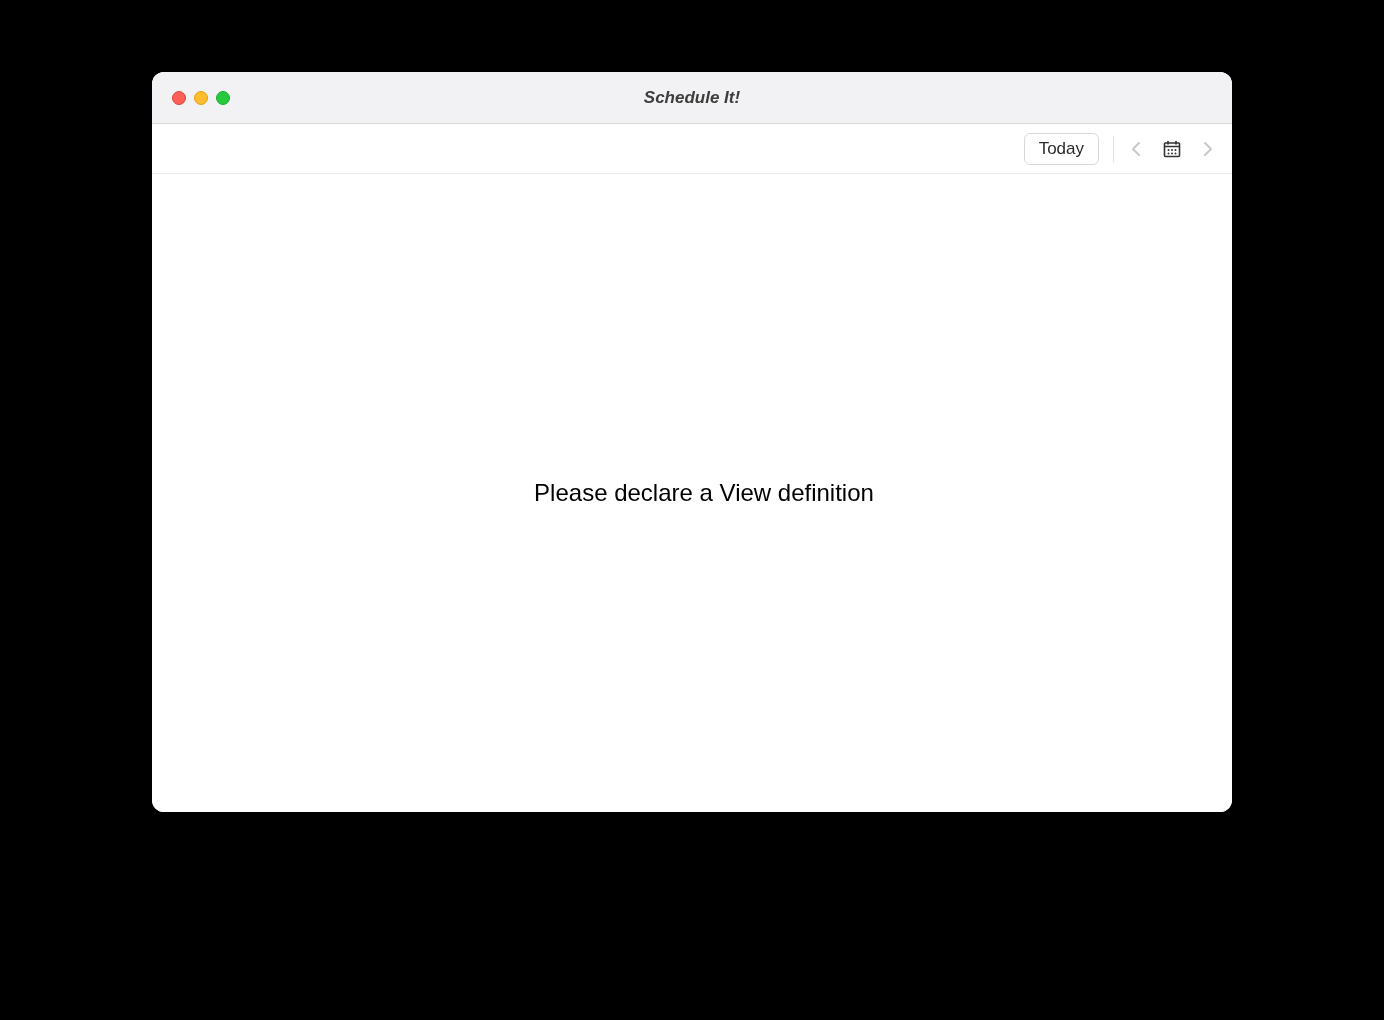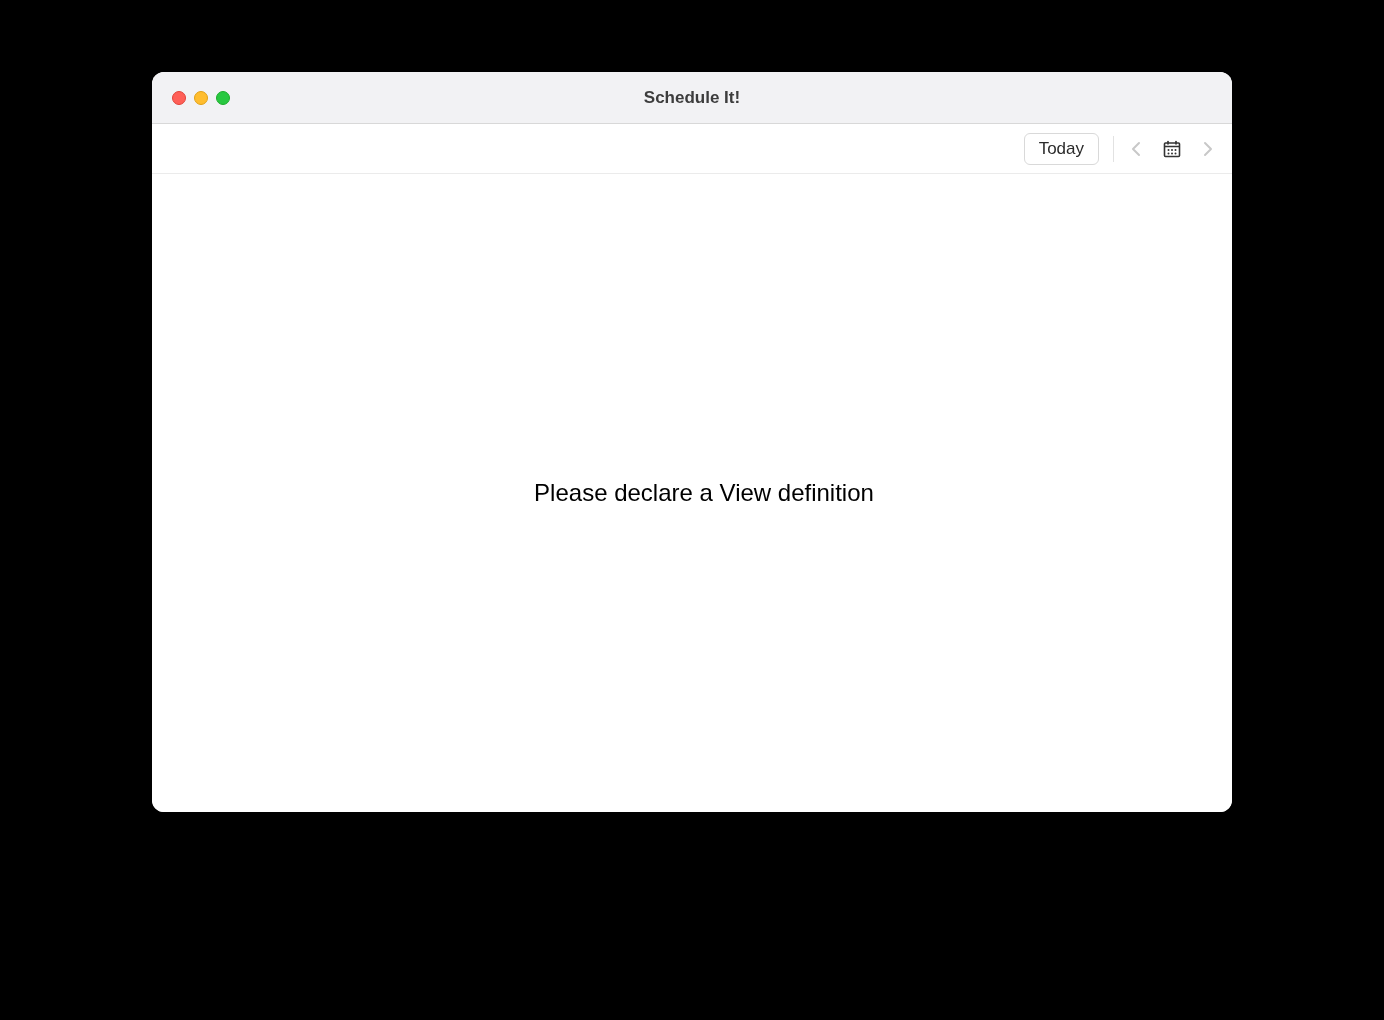--- a/index.html
+++ b/index.html
@@ -58,20 +58,21 @@
     
     .window-title {
       position: absolute;
       left: 0;
       right: 0;
       text-align: center;
       font-size: 17px;
       font-weight: 700;
       color: #3d3d3d;
       pointer-events: none;
+      font-style: italic;
     }
     
     .toolbar {
       height: 50px;
       background: #ffffff;
       border-bottom: 1px solid #ebebeb;
       display: flex;
       align-items: center;
       justify-content: flex-end;
       padding-right: 14px;

